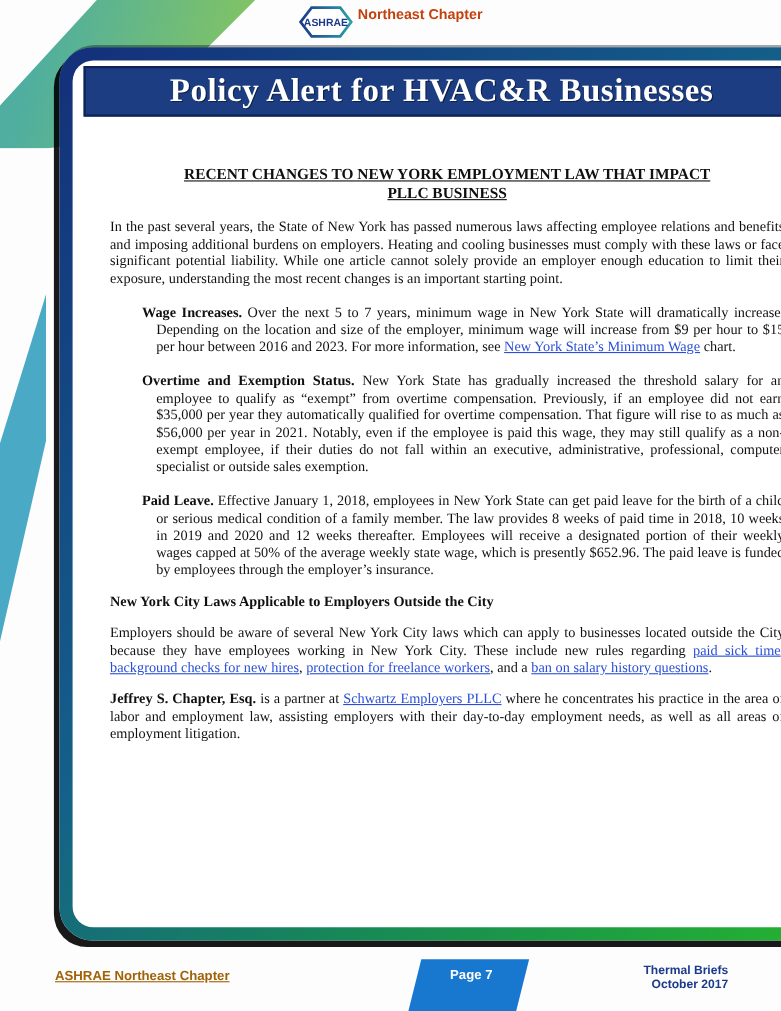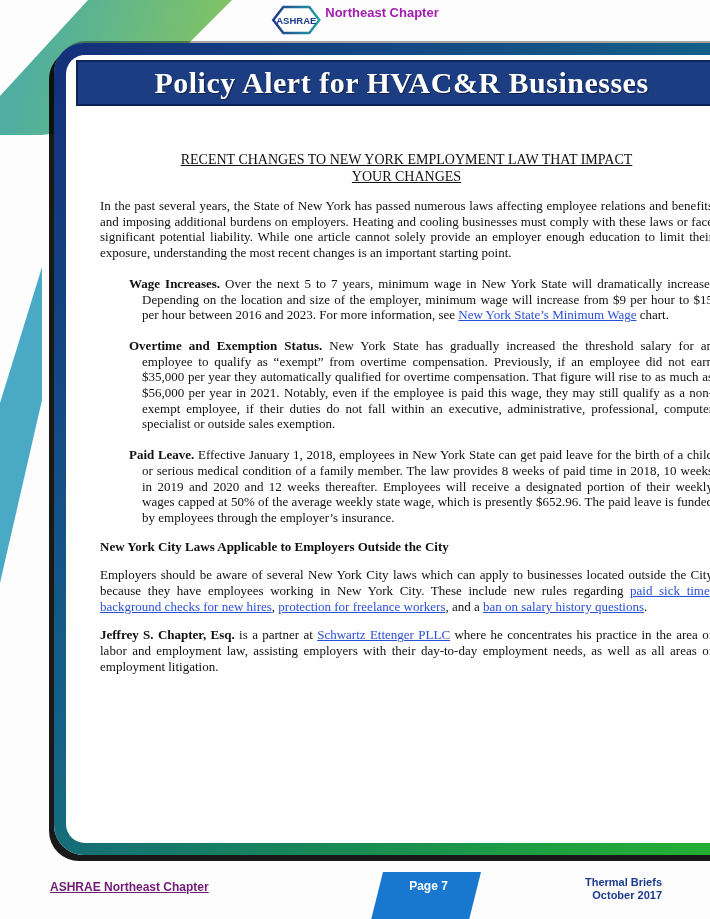--- a/index.html
+++ b/index.html
@@ -20,50 +20,50 @@
   .stripe-footer{position:absolute;left:383px;top:872px;width:98px;height:47px;z-index:1;
     background:#1878d0;transform:skewX(-14deg);transform-origin:top left;}
   .stripe-footer .pagenum{display:block;transform:skewX(14deg);text-align:center;
     margin-top:7px;color:#ffffff;font-family:"Liberation Sans",sans-serif;
     font-size:12px;font-weight:bold;}
 
   
   .logo{position:absolute;top:5px;left:50%;transform:translateX(-50%);z-index:2;
     display:flex;align-items:flex-start;gap:4px;font-family:"Liberation Sans",sans-serif;}
   .logo .hexwrap{display:block;}
-  .logo .northeast{font-weight:bold;color:#a21caf;font-size:13px;}
+  .logo .northeast{font-weight:bold;color:#c2410c;font-size:13px;}
 
   
   .card{position:absolute;left:42px;top:43px;width:695px;height:812px;z-index:2;
     border-radius:30px;padding:12px;box-sizing:border-box;
     background:linear-gradient(135deg,#142f7a 0%,#14608a 45%,#178a55 72%,#25b32f 100%);
     box-shadow:-5px 6px 0 rgba(0,0,0,0.9), 2px -2px 0 rgba(0,0,0,0.35);margin-left:12px;}
   .card-inner{width:100%;height:100%;background:#ffffff;border-radius:19px;overflow:hidden;
     box-sizing:border-box;}
 
   .banner{margin:5px 10px 0 10px;height:46px;background:#1d3d82;border:2px solid #0e2456;
     display:flex;align-items:center;justify-content:center;box-sizing:border-box;}
   .banner .title{color:#ffffff;font-size:30px;font-weight:bold;letter-spacing:0.5px;
     text-shadow:1px 1px 0 rgba(0,0,0,0.45);white-space:nowrap;}
 
   .content{padding:0 24px 0 34px;color:#101010;font-size:13px;line-height:15.7px;
     text-align:justify;}
-  .art-heading{margin:46px auto 0 auto;max-width:520px;text-align:center;font-weight:normal;
+  .art-heading{margin:46px auto 0 auto;max-width:520px;text-align:center;font-weight:bold;
     font-size:14px;line-height:16.5px;}
   .art-heading span{text-decoration:underline;}
   .para{margin:13px 0 0 0;}
   .sec-head{margin:13px 0 0 0;font-weight:bold;text-align:left;}
   .hang{margin:15px 0 0 0;padding-left:42px;text-indent:-13px;}
   .lead{font-weight:bold;}
   .tlink{color:#2a4fd7;text-decoration:underline;cursor:pointer;}
 
   
   .footer-left{position:absolute;left:50px;top:880px;z-index:2;
     font-family:"Liberation Sans",sans-serif;font-size:12px;font-weight:bold;
-    color:#701a75;text-decoration:underline;cursor:pointer;}
+    color:#a16207;text-decoration:underline;cursor:pointer;}
   .footer-right{position:absolute;right:48px;top:876px;z-index:2;text-align:right;
     font-family:"Liberation Sans",sans-serif;font-size:11px;line-height:13px;
     font-weight:bold;color:#1b3a8c;}
 </style>
 </head>
 <body>
 
 <div class="page">
 
   <div class="stripe-topleft"></div>
@@ -90,38 +90,38 @@
     <div class="card-inner">
 
       <div class="banner">
         <span class="title">Policy Alert for HVAC&amp;R Businesses</span>
       </div>
 
       <div class="content">
 
         <div class="art-heading">
           <span>RECENT CHANGES TO NEW YORK EMPLOYMENT LAW THAT IMPACT</span><br>
-          <span>YOUR CHANGES</span>
+          <span>PLLC BUSINESS</span>
         </div>
 
         <p class="para"><span>In the past several years, the State of New York has passed numerous laws affecting employee relations and benefits and imposing additional burdens on employers. Heating and cooling businesses must comply with these laws or face significant potential liability. While one article cannot solely provide an employer enough education to limit their exposure, understanding the most recent changes is an important starting point.</span></p>
 
 
         <p class="hang"><span class="lead">Wage Increases.</span><span> Over the next 5 to 7 years, minimum wage in New York State will dramatically increase. Depending on the location and size of the employer, minimum wage will increase from $9 per hour to $15 per hour between 2016 and 2023. For more information, see </span><a class="tlink">New York State’s Minimum Wage</a><span> chart.</span></p>
 
         <p class="hang"><span class="lead">Overtime and Exemption Status.</span><span> New York State has gradually increased the threshold salary for an employee to qualify as “exempt” from overtime compensation. Previously, if an employee did not earn $35,000 per year they automatically qualified for overtime compensation. That figure will rise to as much as $56,000 per year in 2021. Notably, even if the employee is paid this wage, they may still qualify as a non-exempt employee, if their duties do not fall within an executive, administrative, professional, computer specialist or outside sales exemption.</span></p>
 
         <p class="hang"><span class="lead">Paid Leave.</span><span> Effective January 1, 2018, employees in New York State can get paid leave for the birth of a child or serious medical condition of a family member. The law provides 8 weeks of paid time in 2018, 10 weeks in 2019 and 2020 and 12 weeks thereafter. Employees will receive a designated portion of their weekly wages capped at 50% of the average weekly state wage, which is presently $652.96. The paid leave is funded by employees through the employer’s insurance.</span></p>
 
         <p class="sec-head">New York City Laws Applicable to Employers Outside the City</p>
 
         <p class="para"><span>Employers should be aware of several New York City laws which can apply to businesses located outside the City because they have employees working in New York City. These include new rules regarding </span><a class="tlink">paid sick time</a><span>, </span><a class="tlink">background checks for new hires</a><span>, </span><a class="tlink">protection for freelance workers</a><span>, and a </span><a class="tlink">ban on salary history questions</a><span>.</span></p>
 
 
-        <p class="para"><span class="lead">Jeffrey S. Chapter, Esq.</span><span> is a partner at </span><a class="tlink">Schwartz Ettenger PLLC</a><span> where he concentrates his practice in the area of labor and employment law, assisting employers with their day-to-day employment needs, as well as all areas of employment litigation.</span></p>
+        <p class="para"><span class="lead">Jeffrey S. Chapter, Esq.</span><span> is a partner at </span><a class="tlink">Schwartz Employers PLLC</a><span> where he concentrates his practice in the area of labor and employment law, assisting employers with their day-to-day employment needs, as well as all areas of employment litigation.</span></p>
 
       </div>
     </div>
   </div>
 
   <a class="footer-left">ASHRAE Northeast Chapter</a>
 
   <div class="stripe-footer">
     <span class="pagenum">Page 7</span>
   </div>

